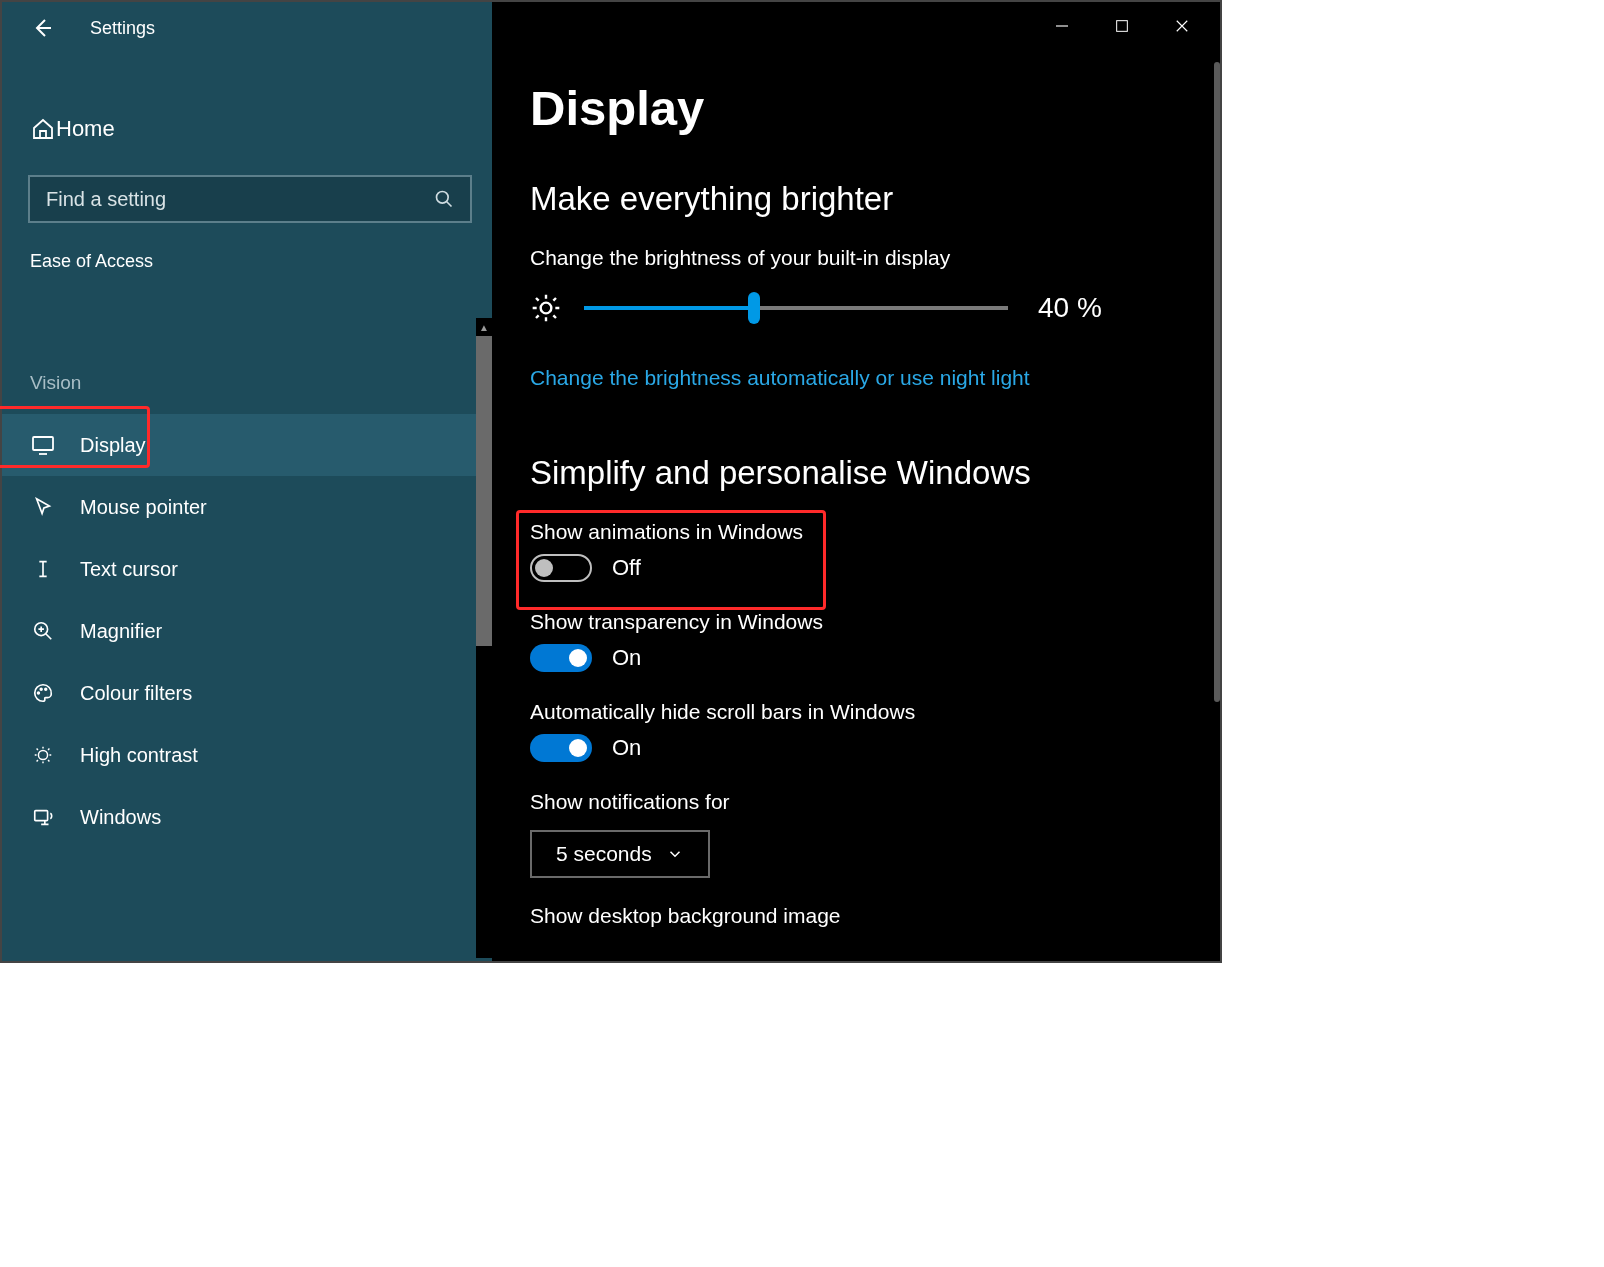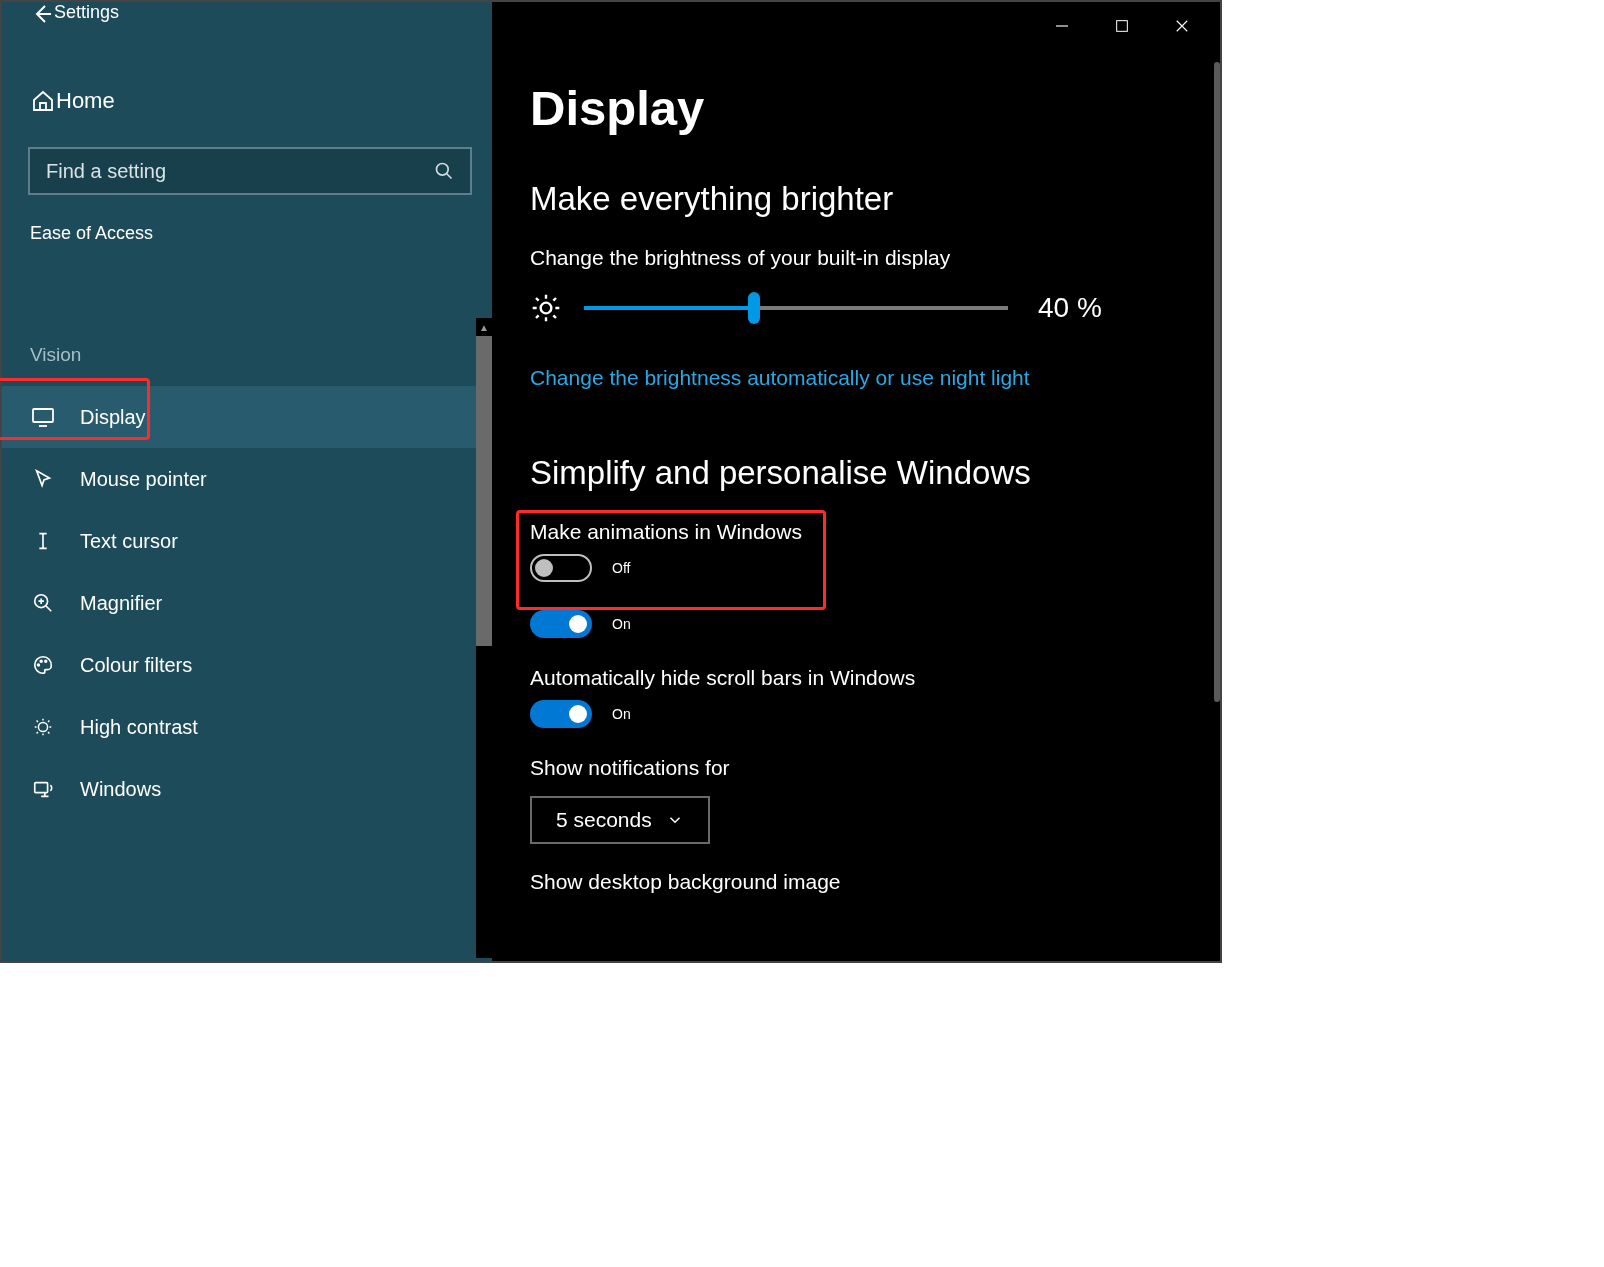--- a/index.html
+++ b/index.html
@@ -1,21 +1,21 @@
 <!DOCTYPE html>
 <html><head>
   <meta charset="utf-8">
   <style>
     * { margin: 0; padding: 0; box-sizing: border-box; font-family: "Segoe UI", -apple-system, sans-serif; }
     body { width: 1604px; height: 1267px; background: #fff; overflow: hidden; }
     .window { position: relative; width: 1222px; height: 963px; border: 2px solid #444; display: flex; }
     
     
     .sidebar { width: 490px; background: #1d4b5a; color: #fff; display: flex; flex-direction: column; position: relative; }
-    .sidebar-top { display: flex; padding: 0 28px; }
+    .sidebar-top { display: flex; align-items: center; gap: 36px; padding: 14px 28px; }
     .back-arrow { width: 24px; height: 24px; }
     .app-title { font-size: 18px; font-weight: 400; }
     .home-row { display: flex; align-items: center; padding: 22px 28px 18px; margin-top: 40px; }
     .search-wrap { margin: 8px 26px 0; }
     .search-box { display: flex; align-items: center; justify-content: space-between; width: 444px; height: 48px; border: 2px solid #5c7f8b; background: rgba(0,0,0,0.15); padding: 0 16px; margin-top: 7px; }
     .search-box input { background: transparent; border: none; outline: none; color: #fff; font-size: 20px; width: 380px; }
     .search-box input::placeholder { color: #d9e3e6; }
     .category-label { padding: 28px 28px 10px; font-size: 18px; font-weight: 400; }
     .subheading { padding: 90px 28px 20px; font-size: 19px; color: #a8bec6; }
     .nav-item { display: flex; align-items: center; gap: 24px; padding: 18px 28px; font-size: 20px; cursor: pointer; position: relative; }
@@ -43,21 +43,21 @@
     .pct { font-size: 28px; margin-left: 8px; }
     .link { color: #2aa8e6; font-size: 21px; cursor: pointer; }
     .sec2 { margin-top: 64px; }
     .setting-label { font-size: 21px; margin-bottom: 10px; }
     .toggle-row { display: flex; align-items: center; gap: 20px; margin-bottom: 28px; }
     .toggle { width: 62px; height: 28px; border-radius: 14px; position: relative; cursor:pointer; }
     .toggle.off { border: 2px solid #bfbfbf; background: transparent; }
     .toggle.off .knob { position: absolute; left: 3px; top: 3px; width: 18px; height: 18px; border-radius: 50%; background: #bfbfbf; }
     .toggle.on { background: #0078d4; }
     .toggle.on .knob { position: absolute; right: 5px; top: 5px; width: 18px; height: 18px; border-radius: 50%; background: #fff; }
-    .toggle-state { font-size: 14px; }
+    .toggle-state { font-size: 22px; }
     .setting-block { margin-bottom: 14px; }
     .dropdown { display: inline-flex; align-items: center; gap: 14px; border: 2px solid #6a6a6a; padding: 10px 24px; font-size: 21px; cursor:pointer; margin-top:6px; }
     .main-scroll { position:absolute; right:0; top:60px; width:6px; height:880px; }
     .main-scroll-thumb { position:absolute; top:0; width:6px; height:640px; background:#5a5a5a; border-radius:3px; }
     svg { display:block; }
   </style>
 </head>
 <body>
 
 <div class="window">
@@ -210,31 +210,32 @@
           <div class="slider-thumb" style="left:40%;"></div>
         </div>
         <span class="pct">40 %</span>
       </div>
       <div class="link">Change the brightness automatically or use night light</div>
 
       <div class="sec2">
         <h2 class="sec">Simplify and personalise Windows</h2>
 
         <div class="setting-block" style="position:relative;">
-          <div class="setting-label">Make animations in Windows</div>
+          <div class="setting-label">Show animations in Windows</div>
           <div class="toggle-row">
             <div class="toggle off">
                 <div class="knob"></div>
               </div>
             <span class="toggle-state">Off</span>
           </div>
           <div class="highlight-box" style="left:-14px; top:-10px; width:310px; height:100px;"></div>
         </div>
 
         <div class="setting-block">
+          <div class="setting-label">Show transparency in Windows</div>
           <div class="toggle-row">
             <div class="toggle on">
                 <div class="knob"></div>
               </div>
             <span class="toggle-state">On</span>
           </div>
         </div>
 
         <div class="setting-block">
           <div class="setting-label">Automatically hide scroll bars in Windows</div>

